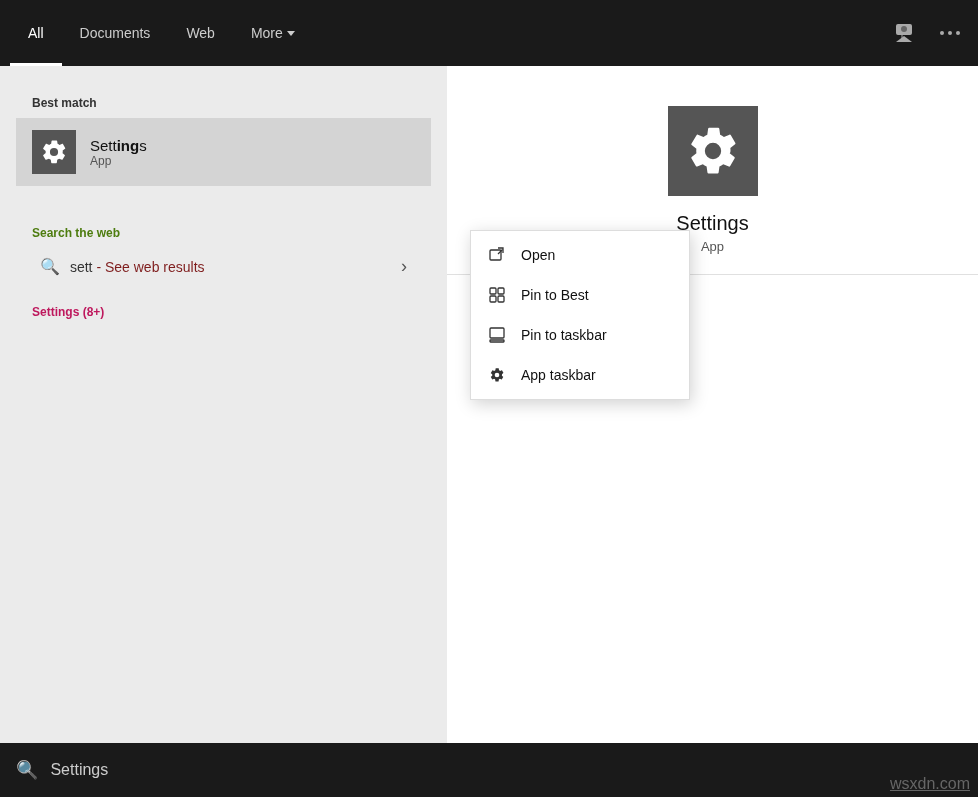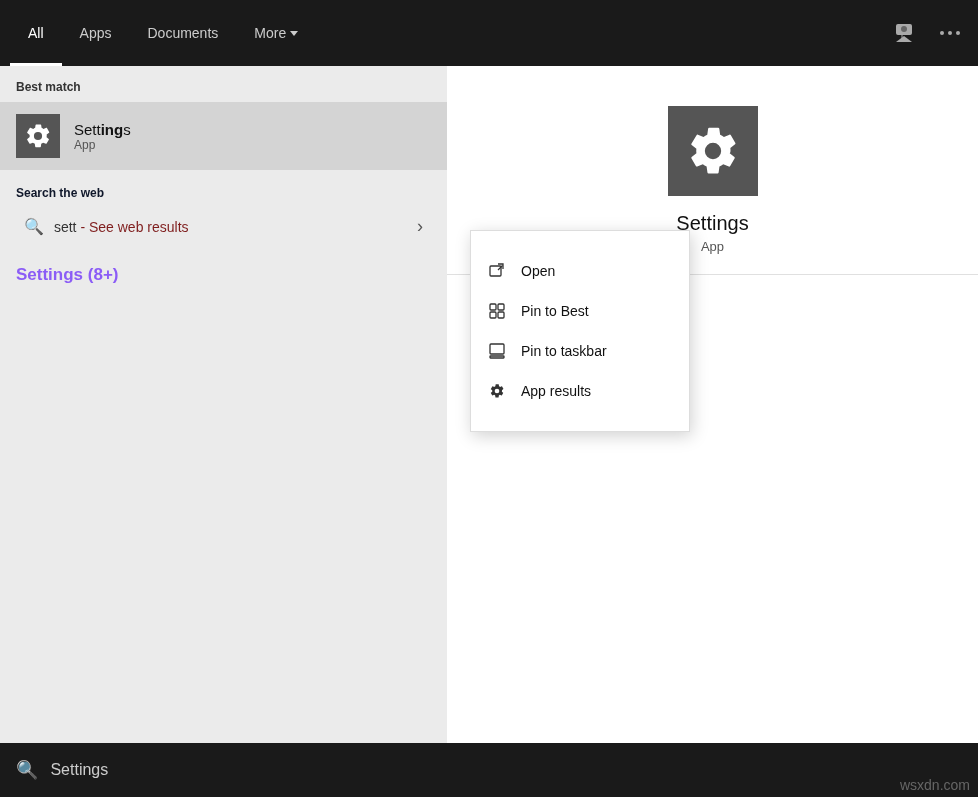--- a/index.html
+++ b/index.html
@@ -82,21 +82,21 @@
     
     .main-content {
       display: flex;
       height: calc(797px - 66px - 54px);
     }
 
     
     .left-panel {
       width: 447px;
       background: #ebebeb;
-      padding: 0;
+      padding: 16px;
     }
 
     .section-label {
       font-size: 12px;
       color: #333;
       font-weight: 600;
       padding: 14px 16px 8px 16px;
     }
 
     .best-match-item {
@@ -139,23 +139,24 @@
     .item-type {
       font-size: 12px;
       color: #555;
     }
 
     .web-search-section {
       padding: 16px 16px 8px 16px;
     }
     .web-search-label {
       font-size: 12px;
-      color: #0f172a;
+      color: #4d7c0f;
       font-weight: 600;
       margin-bottom: 8px;
+      margin-top: 24px;
     }
     .web-search-item {
       display: flex;
       align-items: center;
       background: #ebebeb;
       padding: 8px 8px;
       cursor: pointer;
       gap: 10px;
       justify-content: space-between;
     }
@@ -174,22 +175,22 @@
     }
     .web-search-link {
       color: #7f1d1d;
     }
     .chevron-right {
       font-size: 18px;
       color: #555;
     }
 
     .settings-section-label {
-      font-size: 17px;
-      color: #8b5cf6;
+      font-size: 12px;
+      color: #be185d;
       font-weight: 600;
       padding: 12px 16px 8px 16px;
     }
 
     
     .right-panel {
       flex: 1;
       background: #fff;
       display: flex;
       flex-direction: column;
@@ -235,21 +236,21 @@
     
     .context-menu {
       background: #fff;
       border: 1px solid #ddd;
       box-shadow: 2px 4px 16px rgba(0,0,0,0.18);
       position: absolute;
       left: 470px;
       top: 230px;
       width: 220px;
       z-index: 100;
-      padding: 20px 0;
+      padding: 4px 0;
     }
     .context-menu-item {
       display: flex;
       align-items: center;
       padding: 10px 16px;
       gap: 14px;
       cursor: pointer;
       font-size: 14px;
       color: #111;
     }
@@ -286,37 +287,38 @@
       color: #ccc;
       font-size: 16px;
       flex: 1;
       outline: none;
       font-family: 'Segoe UI', Arial, sans-serif;
     }
     .watermark {
       position: absolute;
       bottom: 4px;
       right: 8px;
-      font-size: 14px;
+      font-size: 16px;
       color: #666;
+      text-decoration: underline;
     }
   </style>
 </head>
 <body>
 
 <div class="top-nav">
   <div class="nav-tabs">
     <div class="nav-tab active">
       <span>All</span>
     </div>
     <div class="nav-tab">
-      <span>Apps</span>
+      <span>Documents</span>
     </div>
     <div class="nav-tab">
-      <span>Documents</span>
+      <span>Web</span>
     </div>
     <div class="nav-tab">
       <span class="nav-tab-more">
         <span>More</span>
         <span class="chevron-down"></span>
       </span>
     </div>
   </div>
   <div class="nav-right">
     <button class="nav-icon-btn">
@@ -420,21 +422,21 @@
       </svg>
     </span>
     <span>Pin to taskbar</span>
   </div>
   <div class="context-menu-item">
     <span class="context-menu-icon">
       <svg width="16" height="16" viewBox="0 0 24 24" fill="#333">
         <path d="M12 15.5A3.5 3.5 0 0 1 8.5 12 3.5 3.5 0 0 1 12 8.5a3.5 3.5 0 0 1 3.5 3.5 3.5 3.5 0 0 1-3.5 3.5m7.43-2.92c.04-.3.07-.6.07-.92s-.03-.63-.07-.94l2.03-1.58c.18-.14.23-.41.12-.61l-1.92-3.32c-.12-.22-.37-.29-.59-.22l-2.39.96c-.5-.38-1.03-.7-1.62-.94l-.36-2.54c-.04-.24-.24-.41-.48-.41h-3.84c-.24 0-.43.17-.47.41l-.36 2.54c-.59.24-1.13.57-1.62.94l-2.39-.96c-.22-.08-.47 0-.59.22L2.74 8.87c-.12.21-.08.47.12.61l2.03 1.58c-.04.31-.07.62-.07.94s.03.63.07.94l-2.03 1.58c-.18.14-.23.41-.12.61l1.92 3.32c.12.22.37.29.59.22l2.39-.96c.5.38 1.03.7 1.62.94l.36 2.54c.04.24.24.41.48.41h3.84c.24 0 .44-.17.47-.41l.36-2.54c.59-.24 1.13-.56 1.62-.94l2.39.96c.22.08.47 0 .59-.22l1.92-3.32c.12-.22.07-.47-.12-.61l-2.01-1.58z"></path>
       </svg>
     </span>
-    <span>App results</span>
+    <span>App taskbar</span>
   </div>
 </div>
 
 <div class="bottom-bar">
   <span class="bottom-search-icon">🔍</span>
   <input class="bottom-search-input" type="text" value="Settings" style="">
   <div class="watermark">wsxdn.com</div>
 </div>
 
 </body></html>

